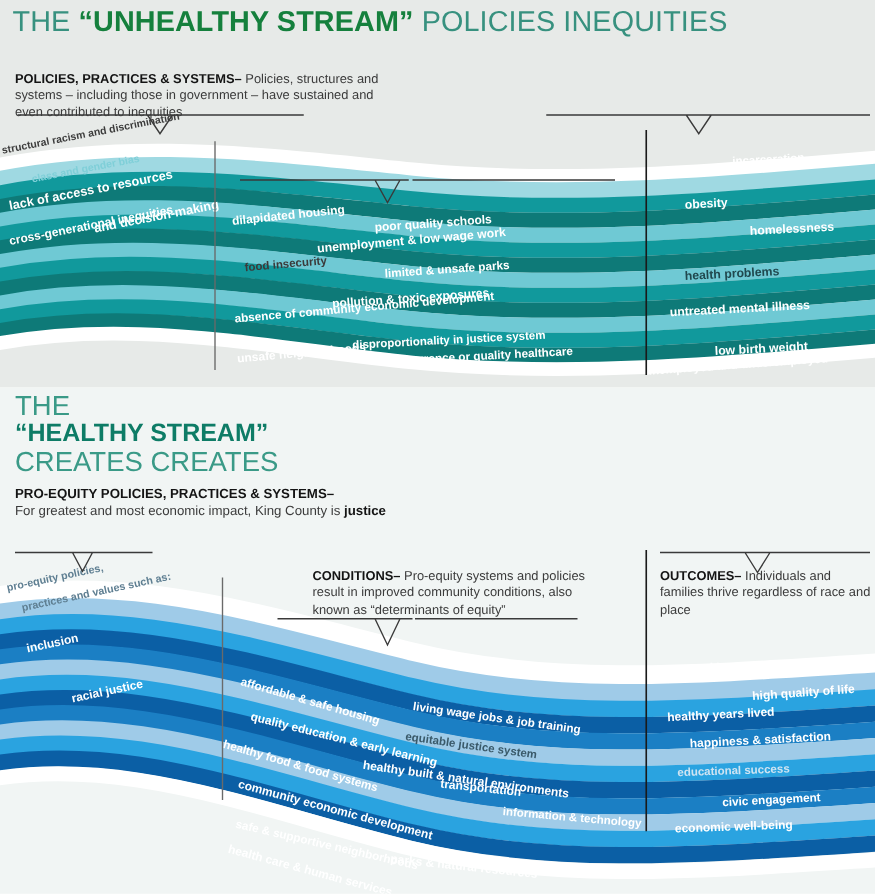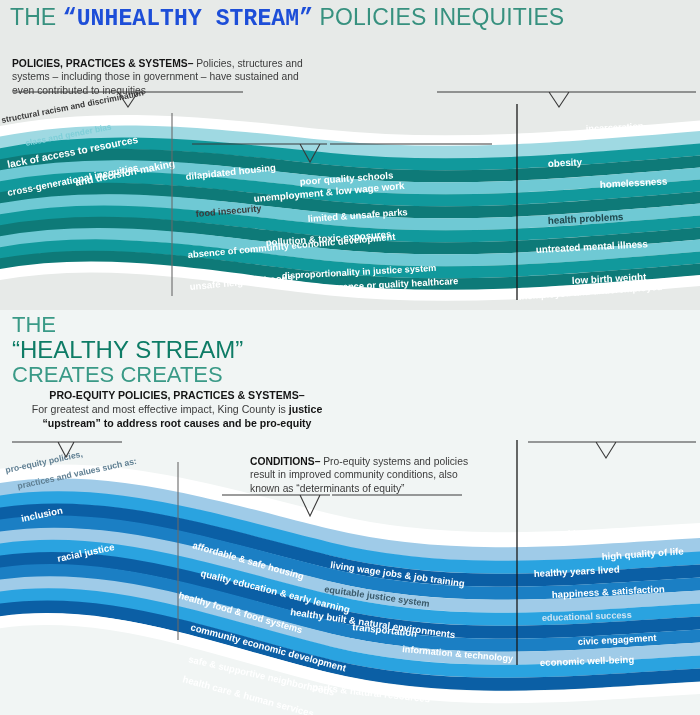--- a/index.html
+++ b/index.html
@@ -21,37 +21,37 @@
   }
 
   .stream-svg { position:absolute; left:0; top:0; }
 
   
   .title-unhealthy {
     position:absolute; left:10px; top:4px;
     font-size:23px; letter-spacing:.1px; white-space:nowrap;
     color:#37917f; font-weight:400;
   }
-  .title-unhealthy b { color:#1d4ed8; font-weight:bold;font-family:Liberation Mono, monospace; }
+  .title-unhealthy b { color:#15803d; font-weight:bold; }
 
   .title-healthy {
     position:absolute; left:12px; top:313px;
     line-height:1.08; color:#3a9a87; font-size:22px; font-weight:400;
   }
-  .title-healthy .l2 { color:#0e7c66; font-weight:normal; font-size:24px; }
+  .title-healthy .l2 { color:#0e7c66; font-weight:bold; font-size:20px; }
 
   
   .blurb { position:absolute; font-size:10.3px; line-height:1.30; color:#3b3b3b; }
   .blurb b { color:#141414; font-weight:bold; }
 
   .hdr-policies { left:12px;  top:57px;  width:300px; }
   .hdr-outcomes { left:434px; top:41px;  width:258px; }
   .hdr-conditions { left:188px; top:112px; width:310px; }
 
-  .hdr-proequity { left:12px;  top:388px; width:330px; font-size:10.6px; line-height:1.33;text-align:center; }
+  .hdr-proequity { left:12px;  top:388px; width:330px; font-size:10.6px; line-height:1.33; }
   .hdr-h-conditions { left:250px; top:455px; width:232px; }
   .hdr-h-outcomes { left:528px; top:455px; width:170px; }
   svg text { font-family:"Liberation Sans", sans-serif; font-weight:bold; }
 </style>
 </head>
 <body>
 
 <div id="root">
 
   <div class="panel-top"></div>
@@ -195,22 +195,24 @@
 
 
   <div class="title-healthy">
     <div>THE</div>
     <div class="l2">“HEALTHY STREAM”</div>
     <div>CREATES CREATES</div>
   </div>
 
   <div class="blurb hdr-proequity">
     <b>PRO-EQUITY POLICIES, PRACTICES &amp; SYSTEMS–</b><br>
-    <span>For greatest and most effective impact, King County is </span><b>justice</b><br>
-    <b>“upstream” to address root causes and be pro-equity</b>
+    <span>For greatest and most economic impact, King County is </span><b>justice</b><br>
   </div>
 
   <div class="blurb hdr-h-conditions">
     <b>CONDITIONS–</b><span> Pro-equity systems and policies result in improved community conditions, also known as “determinants of equity”</span>
   </div>
 
+  <div class="blurb hdr-h-outcomes">
+    <b>OUTCOMES–</b><span> Individuals and families thrive regardless of race and place</span>
+  </div>
 
 </div>
 
 </body></html>

